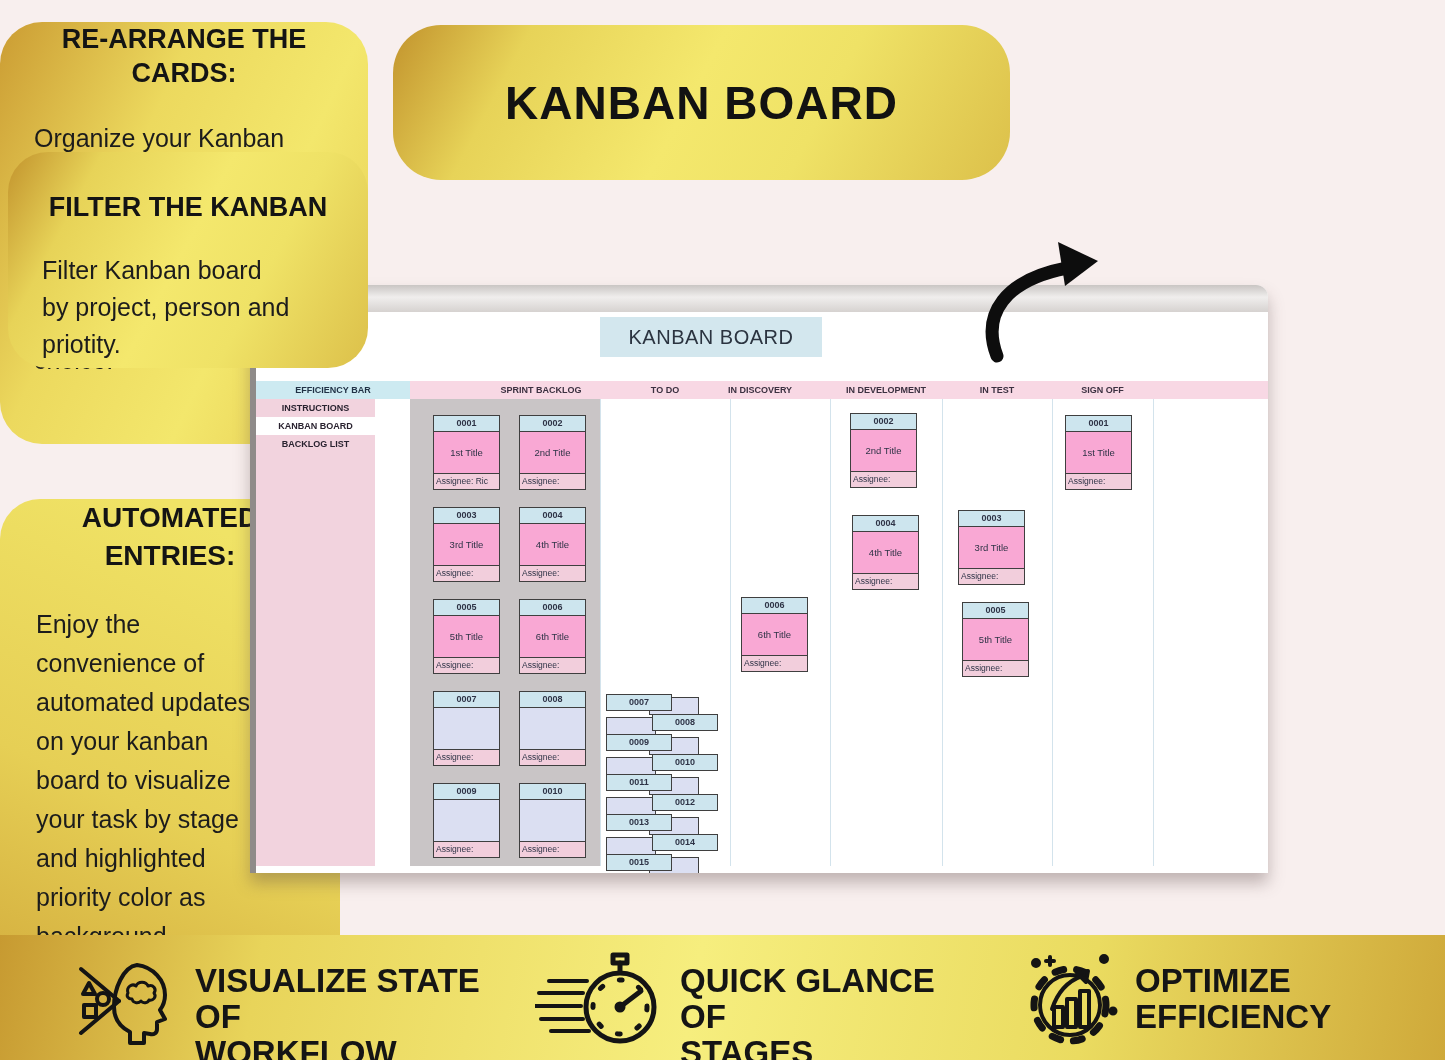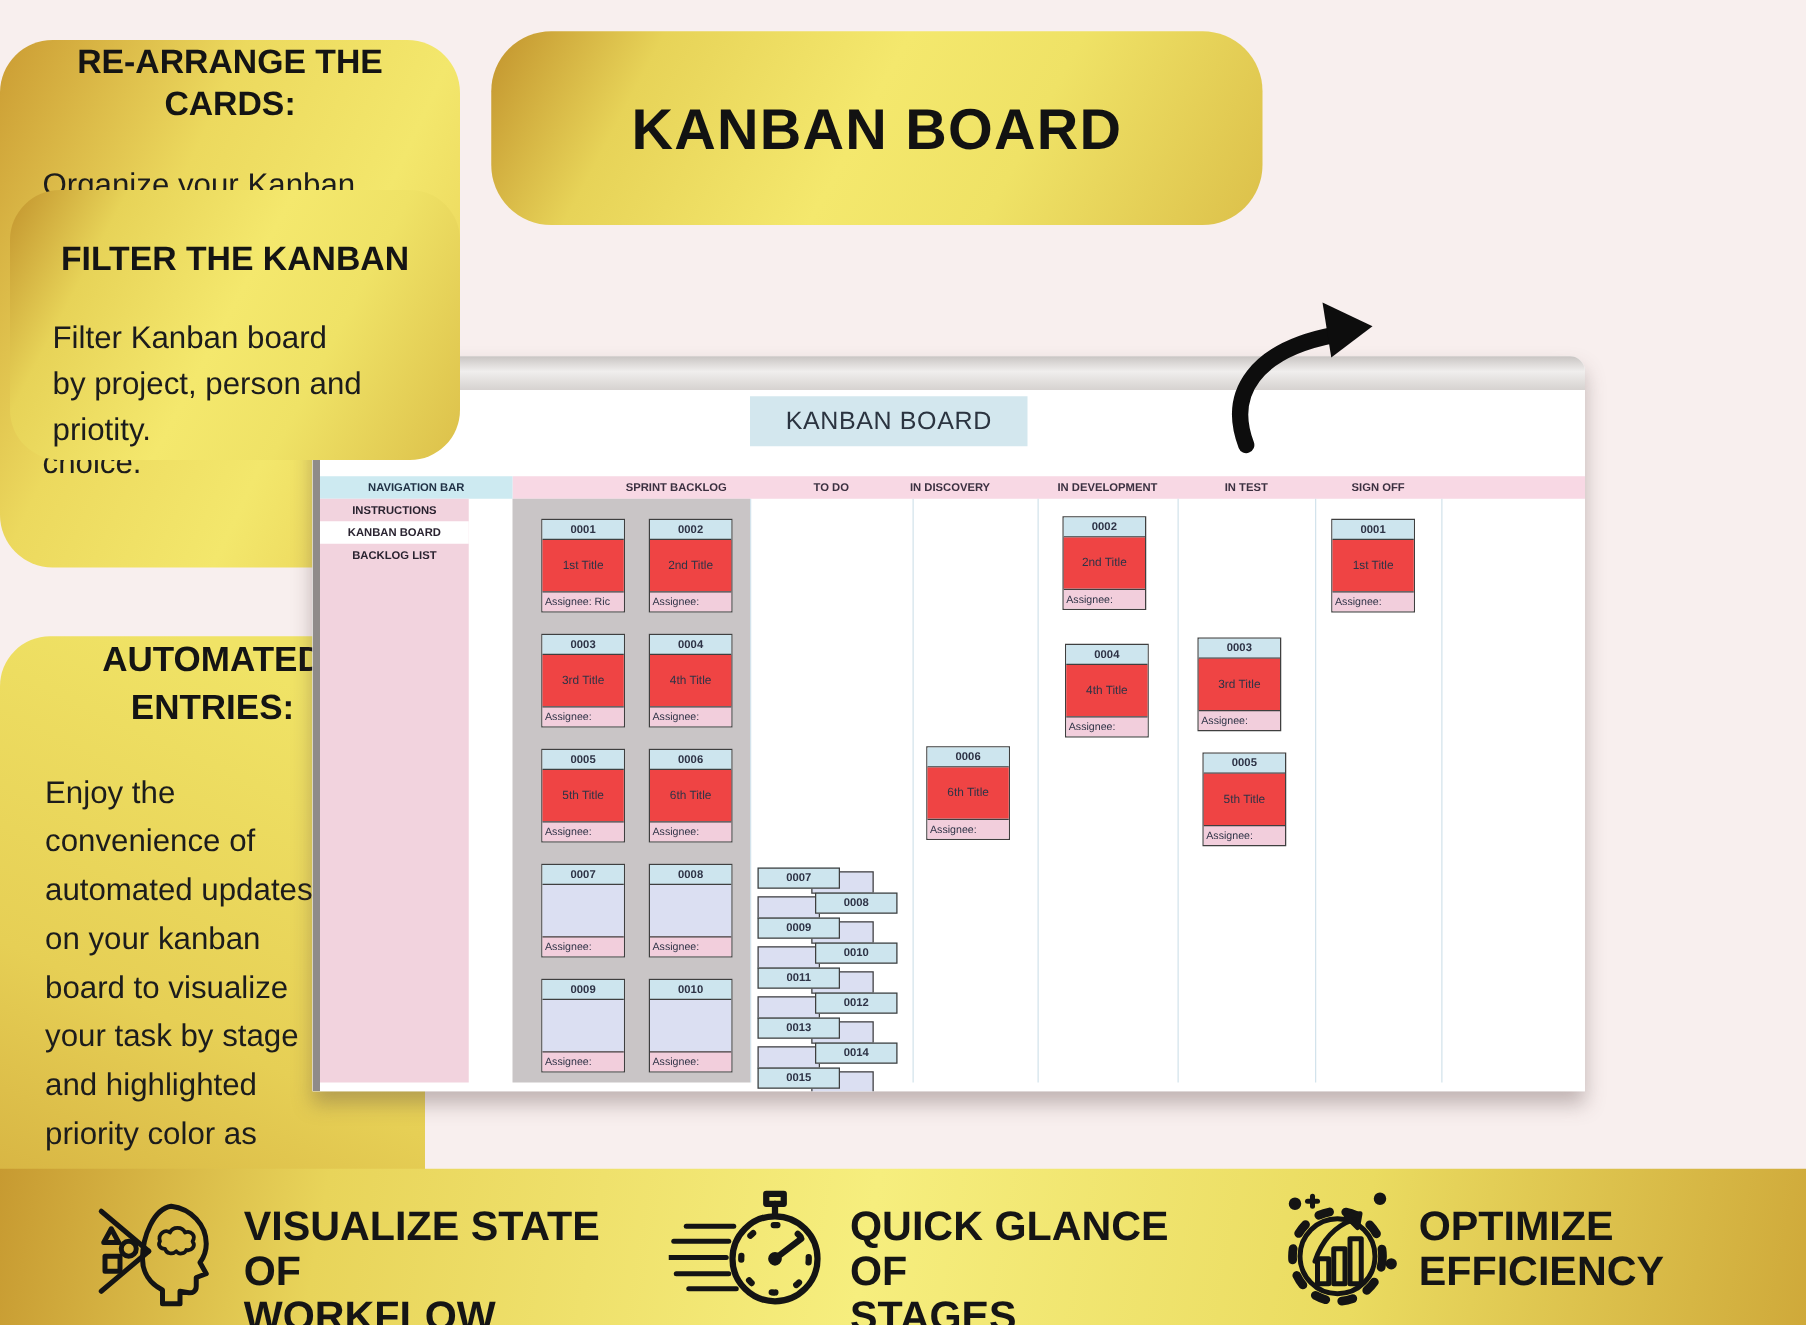--- a/index.html
+++ b/index.html
@@ -16,21 +16,21 @@
 
   .callout-heading { font-size:27px; font-weight:700; color:#141414; text-align:center; line-height:34px; }
   .callout-body { font-size:25px; color:#1c1c1c; line-height:37px; }
 
   #callout-filter { left:8px; top:152px; width:360px; height:216px; border-radius:40px; z-index:6; }
   #callout-filter .callout-heading { margin-top:38px; }
   #callout-filter .callout-body { margin:28px 0 0 34px; }
 
   #callout-rearrange { left:0px; top:488px; width:368px; height:422px; border-radius:42px; z-index:6;
                        background:linear-gradient(115deg,#cb9c33 0%,#ecd95e 35%,#f3e76c 65%,#e5ca4f 100%); }
-  #callout-rearrange .callout-heading { margin-top:32px; }
+  #callout-rearrange .callout-heading { margin-top:22px; }
   #callout-rearrange .callout-body { margin:30px 0 0 34px; }
 
   #callout-automated { left:1093px; top:14px; width:340px; height:572px; border-radius:40px; z-index:6;
                        background:linear-gradient(205deg,#f0e366 12%,#e6cf55 55%,#cda236 100%); }
   #callout-automated .callout-heading { margin-top:55px; font-size:28px; line-height:38px; }
   #callout-automated .callout-body { margin:30px 0 0 36px; line-height:39px; }
 
   
   #arrow { position:absolute; left:955px; top:228px; z-index:5; }
 
@@ -57,21 +57,21 @@
   .nav-item.active { background:#ffffff; }
 
   #grey-col { position:absolute; left:160px; top:87px; width:190px; height:467px; background:#c9c5c6; }
   .vsep { position:absolute; top:87px; width:1px; height:467px; background:#d3e3ec; }
 
   
   .card { position:absolute; width:65px; border:1px solid #3f3f3f; background:#fff; z-index:1; }
   .chd { height:15px; background:#cde5ee; border-bottom:1px solid #3f3f3f; font-size:9px; font-weight:700;
          text-align:center; line-height:15px; color:#2e3346; overflow:hidden; }
   .cbd { height:41px; display:flex; align-items:center; justify-content:center;
-         font-size:9.5px; color:#2e3346; background:#ef4444; overflow:hidden; }
+         font-size:9.5px; color:#2e3346; background:#f9a8d4; overflow:hidden; }
   .cbd.empty { background:#dbdff2; }
   .cft { height:15px; background:#f2cedc; border-top:1px solid #3f3f3f; font-size:8.5px; padding-left:2px;
          line-height:15px; color:#2e3346; overflow:hidden; white-space:nowrap; }
 
   
   .srow { position:absolute; left:356px; width:112px; height:21px; }
   .slav { position:absolute; top:3px; width:48px; height:16px; background:#dbdff2; border:1px solid #3f3f3f; }
   .sbar { position:absolute; top:0; width:64px; height:15px; background:#cde5ee; border:1px solid #3f3f3f;
           font-size:9px; font-weight:700; text-align:center; line-height:15px; color:#2e3346; }
 
@@ -131,21 +131,21 @@
   </svg>
 
   <div id="window">
     <div id="win-titlebar"></div>
     <div id="win-body">
       <div id="win-left-edge"></div>
 
       <div id="sheet-title">KANBAN BOARD</div>
 
       <div id="header-pink"></div>
-      <div id="nav-header">NAVIGATION BAR</div>
+      <div id="nav-header">EFFICIENCY BAR</div>
       <div class="srow-label" style="left:160px;width:190px;margin-left:36px;">SPRINT BACKLOG</div>
       <div class="srow-label" style="left:350px;width:130px;">TO DO</div>
       <div class="srow-label" style="left:460px;width:100px;">IN DISCOVERY</div>
       <div class="srow-label" style="left:580px;width:112px;">IN DEVELOPMENT</div>
       <div class="srow-label" style="left:692px;width:110px;">IN TEST</div>
       <div class="srow-label" style="left:802px;width:101px;">SIGN OFF</div>
 
       <div id="nav-bg"></div>
       <div class="nav-item" style="top:87px;">INSTRUCTIONS</div>
       <div class="nav-item active" style="top:105px;">KANBAN BOARD</div>

